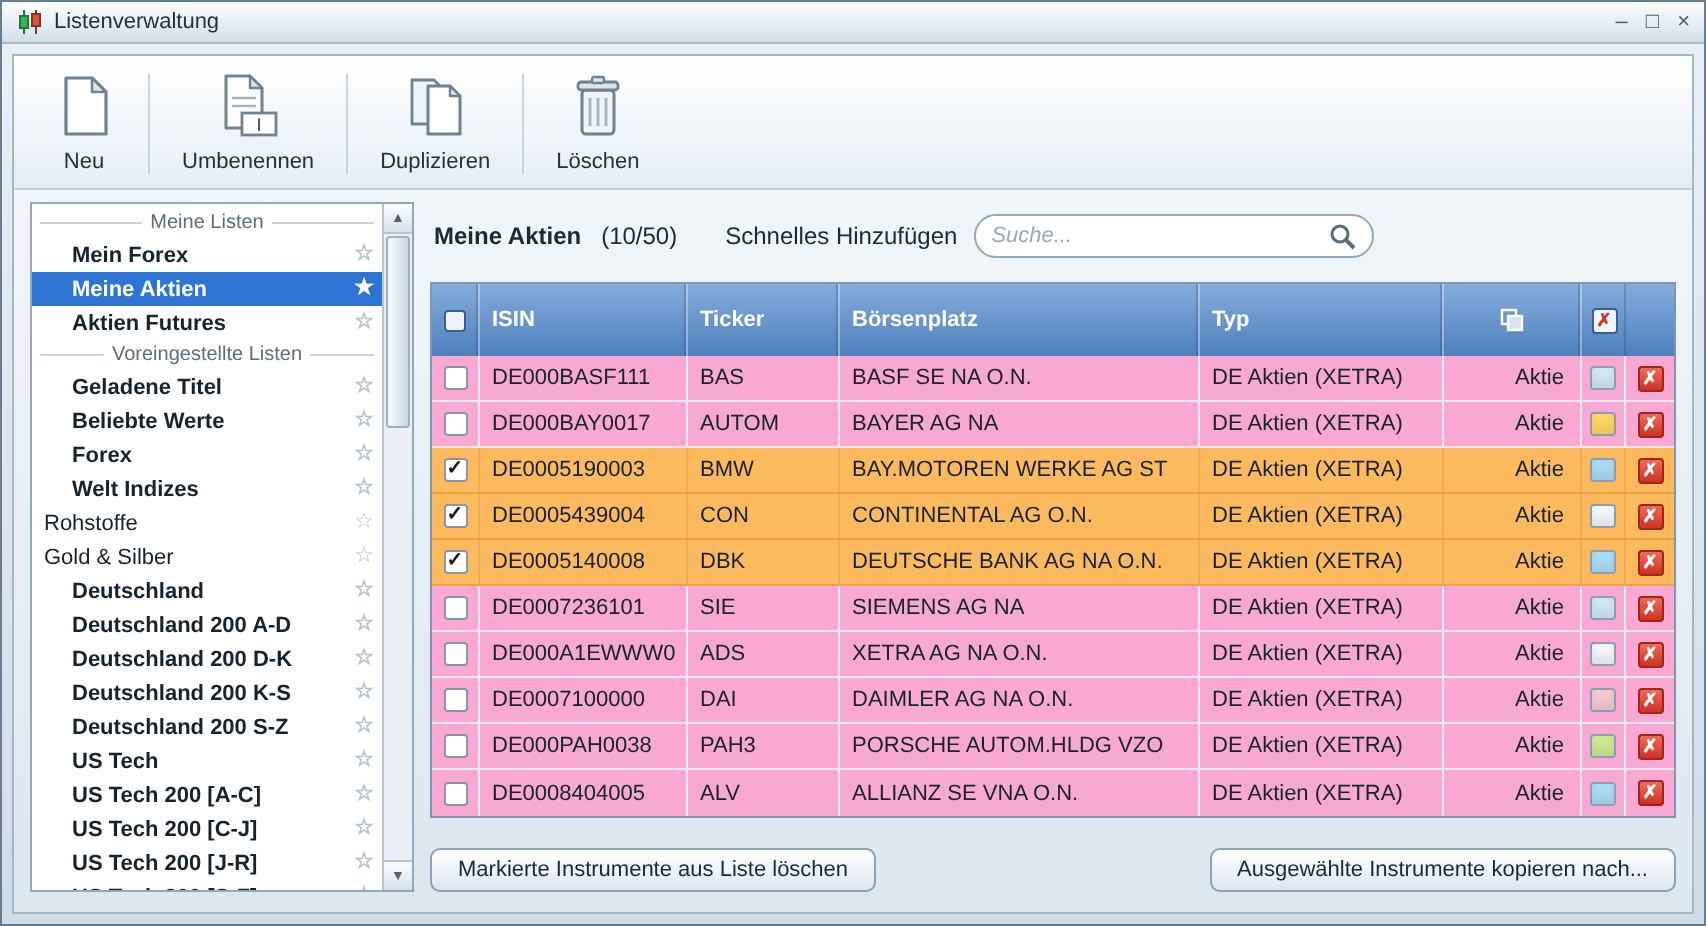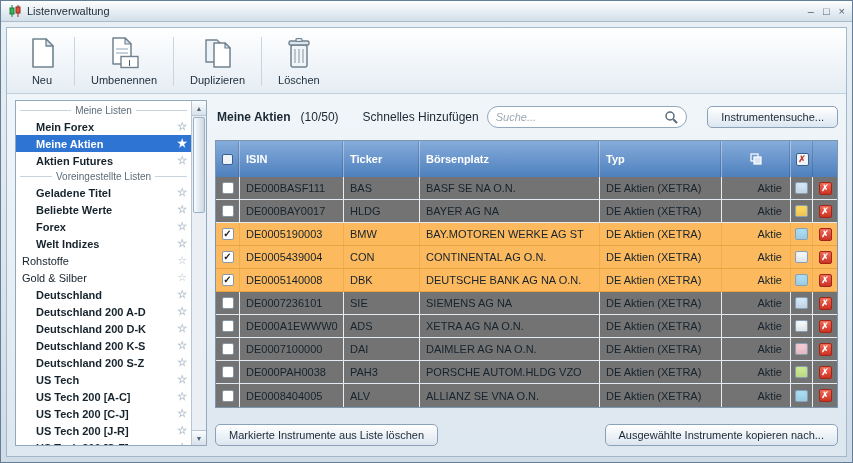--- a/index.html
+++ b/index.html
@@ -66,21 +66,21 @@
   
   .table { flex:none; border:1px solid #7d97b0; background:#fff; }
   .thead, .trow { display:grid; grid-template-columns:24px 104px 76px 1fr 122px 69px 22px 24px; }
   .thead { height:36px; background:linear-gradient(#85acdb,#4e80bd); color:#fff; font-size:11px; font-weight:bold; }
   .th { display:flex; align-items:center; padding:0 6px; height:100%;
         border-right:1px solid rgba(255,255,255,.35); box-shadow:inset -1px 0 0 rgba(30,60,100,.25); overflow:hidden; white-space:nowrap; }
   .th.icon-cell { justify-content:center; padding:0; }
   .hd-cb { width:11px; height:11px; background:#eef3f8; border:1px solid #3c5f8e; border-radius:2px; }
   .hd-close { width:13px; height:13px; background:#f0f5fa; border:1px solid #3c5f8e; border-radius:2px; color:#c0392b;
               font-size:9px; font-weight:bold; display:flex; align-items:center; justify-content:center; line-height:1; }
-  .trow { height:23px; background:#737373; border-bottom:1px solid #e4eaf1; font-size:11px; color:#16232d; }
+  .trow { height:23px; background:#f9a8d4; border-bottom:1px solid #e4eaf1; font-size:11px; color:#16232d; }
   .trow:last-child { border-bottom:none; }
   .trow.checked { background:#fcb95d; border-bottom-color:#eca23f; }
   .td { display:flex; align-items:center; padding:0 6px; height:100%; overflow:hidden; white-space:nowrap;
         border-right:1px solid #e7edf3; }
   .trow.checked .td { border-right-color:#efad4e; }
   .td.c-check, .td.c-note, .td.c-del { justify-content:center; padding:0; }
   .td.c-typ { justify-content:flex-end; padding-right:8px; }
   .cb { width:12px; height:12px; border:1px solid #8898a5; border-radius:2px; background:#fff;
         display:flex; align-items:center; justify-content:center; font-size:10px; font-weight:bold; color:#1c1c1c; line-height:1; }
   .note-ic { width:13px; height:12px; border:1px solid #89a0b4; border-radius:2px; box-shadow:inset 0 -4px 4px rgba(0,0,0,.08); }
@@ -272,21 +272,20 @@
           <span class="quick-add">Schnelles Hinzufügen</span>
           <span class="search-box">
             <input type="text" placeholder="Suche..." style="">
             <span style="display:flex;">
               <svg width="14" height="14" viewBox="0 0 14 14">
                 <circle cx="6" cy="6" r="4" fill="none" stroke="#5a6b7a" stroke-width="1.5"></circle>
                 <line x1="9.2" y1="9.2" x2="13" y2="13" stroke="#5a6b7a" stroke-width="2"></line>
               </svg>
             </span>
           </span>
-          <button class="btn instr-btn">Instrumentensuche...</button>
         </div>
 
         <div class="table">
           <div class="thead">
             <div class="th icon-cell">
               <span class="hd-cb"></span>
             </div>
             <div class="th">ISIN</div>
             <div class="th">Ticker</div>
             <div class="th">Börsenplatz</div>
@@ -316,21 +315,21 @@
                 </div>
                 <div class="td c-del" style="border-right: none;">
                   <span class="del-ic">✗</span>
                 </div>
               </div>
               <div class="trow">
                 <div class="td c-check">
                   <span class="cb"></span>
                 </div>
                 <div class="td c-isin">DE000BAY0017</div>
-                <div class="td c-ticker">HLDG</div>
+                <div class="td c-ticker">AUTOM</div>
                 <div class="td c-name">BAYER AG NA</div>
                 <div class="td c-exch">DE Aktien (XETRA)</div>
                 <div class="td c-typ">Aktie</div>
                 <div class="td c-note">
                   <span class="note-ic" style="background: rgb(255, 214, 94);"></span>
                 </div>
                 <div class="td c-del" style="border-right: none;">
                   <span class="del-ic">✗</span>
                 </div>
               </div>

